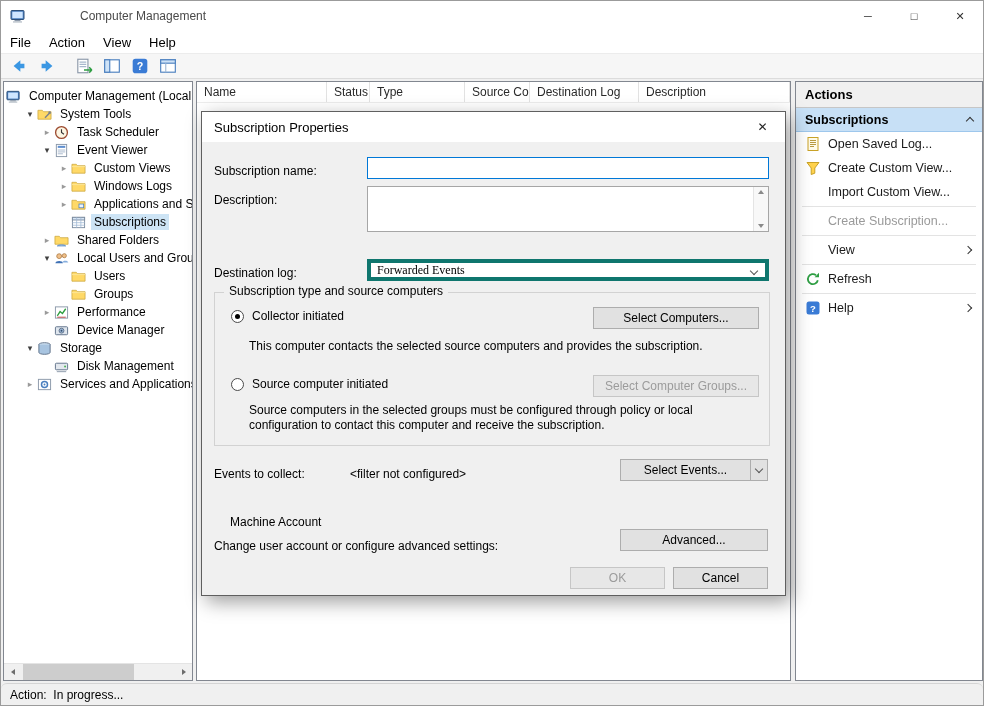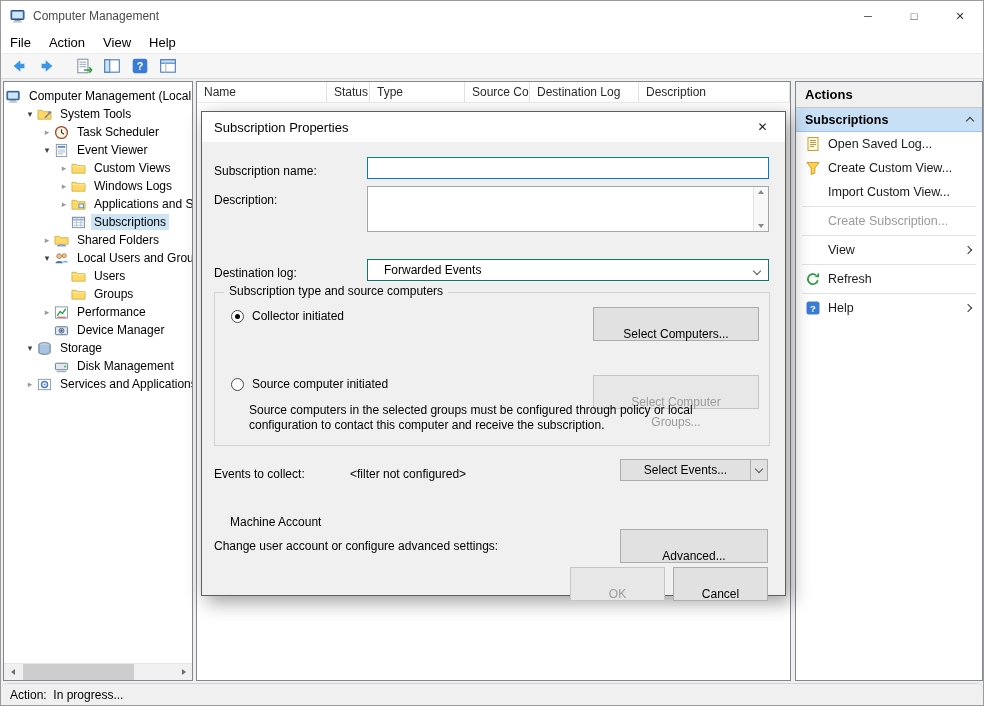--- a/index.html
+++ b/index.html
@@ -3,21 +3,21 @@
 <meta charset="utf-8">
 <style>
   html,body{margin:0;padding:0;background:#c8c8c8;}
   *{box-sizing:border-box;}
   .window{
     position:relative;width:984px;height:706px;background:#f0f0f0;
     font-family:"Liberation Sans","DejaVu Sans",sans-serif;font-size:13px;color:#000;
     border:1px solid #9b9b9b;overflow:hidden;
   }
   
-  .titlebar{position:absolute;left:0;top:0;right:0;height:30px;background:#fff;display:flex;align-items:center;}
+  .titlebar{position:absolute;left:0;top:0;right:0;height:30px;background:#fff;display:flex;align-items:center;gap:47px;}
   .title-icon{width:16px;height:16px;margin-left:9px;flex:0 0 16px;}
   .title-icon svg{width:100%;height:100%;display:block;}
   .title-text{margin-left:7px;font-size:12px;color:#4a4a4a;}
   .caption-buttons{margin-left:auto;display:flex;height:100%;}
   .caption-btn{width:46px;height:100%;display:flex;align-items:center;justify-content:center;font-size:11px;color:#333;}
   
   .menubar{position:absolute;left:0;top:30px;right:0;height:22px;background:#fff;display:flex;align-items:center;}
   .menu-item{padding:2px 9px;font-size:13px;color:#000;}
   
   .toolbar{position:absolute;left:0;top:52px;right:0;height:26px;background:#f6f6f6;border-top:1px solid #ececec;border-bottom:1px solid #dcdcdc;display:flex;align-items:center;padding-left:5px;gap:3px;}
@@ -66,29 +66,29 @@
   .statusbar{position:absolute;left:0;right:0;bottom:0;height:22px;background:#f0f0f0;border-top:1px solid #d4d4d4;display:flex;align-items:center;padding-left:9px;font-size:12px;white-space:pre;border-radius:6px;}
   
   .dialog{position:absolute;left:200px;top:110px;width:585px;height:485px;background:#f0f0f0;border:1px solid #5f5f5f;box-shadow:5px 6px 18px rgba(0,0,0,.38);z-index:10;}
   .dlg-titlebar{position:absolute;left:0;top:0;right:0;height:30px;background:#fff;display:flex;align-items:center;}
   .dlg-title{margin-left:12px;font-size:13px;color:#000;}
   .dlg-close{margin-left:auto;width:45px;height:100%;display:flex;align-items:center;justify-content:center;font-size:12px;color:#222;}
   .dlabel{position:absolute;font-size:12px;white-space:nowrap;color:#000;}
   .txt{position:absolute;left:165px;top:45px;width:402px;height:22px;border:1px solid #0078d7;background:#fff;padding:2px 5px;font-family:inherit;font-size:12px;outline:none;}
   .txtarea{position:absolute;left:165px;top:74px;width:402px;height:46px;border:1px solid #a6a6a6;background:#fff;}
   .ta-scroll{position:absolute;right:0;top:0;bottom:0;width:15px;background:#f8f8f8;border-left:1px solid #e4e4e4;display:flex;flex-direction:column;justify-content:space-between;align-items:center;padding:3px 0;}
-  .combo{position:absolute;left:165px;top:147px;width:402px;height:22px;border:1px solid #0f766e;background:#fff;display:flex;align-items:center;padding-left:16px;font-size:12px;}
+  .combo{position:absolute;left:165px;top:147px;width:402px;height:22px;border:4px solid #0f766e;background:#fff;display:flex;align-items:center;padding-left:6px;font-size:12px;font-family:Liberation Serif, serif;}
   .combo-arrow{margin-left:auto;margin-right:8px;}
   .groupbox{position:absolute;left:12px;top:180px;width:556px;height:154px;border:1px solid #d2d2d2;}
   .group-title{position:absolute;top:-9px;left:9px;background:#f0f0f0;padding:0 5px;font-size:12px;white-space:nowrap;}
   .radio-row{position:absolute;display:flex;align-items:center;font-size:12px;white-space:nowrap;}
   .radio{width:13px;height:13px;border-radius:50%;border:1px solid #4a4a4a;background:#fff;display:inline-block;margin-right:8px;position:relative;}
   .radio.checked::after{content:"";position:absolute;left:3px;top:3px;width:5px;height:5px;border-radius:50%;background:#000;}
   .desc{position:absolute;font-size:12px;color:#000;line-height:15px;}
-  .btn{position:absolute;background:#e1e1e1;border:1px solid #adadad;font-family:inherit;font-size:12px;color:#000;text-align:center;line-height:20px;height:22px;padding:16px;}
+  .btn{position:absolute;background:#e1e1e1;border:1px solid #adadad;font-family:inherit;font-size:12px;color:#000;text-align:center;line-height:20px;height:22px;padding:0;}
   .btn.disabled{color:#9b9b9b;border-color:#c6c6c6;background:#e7e7e7;}
   .split-btn{position:absolute;left:418px;top:347px;width:148px;height:22px;background:#e1e1e1;border:1px solid #adadad;display:flex;align-items:stretch;font-size:12px;}
   .split-main{flex:1;display:flex;align-items:center;justify-content:center;}
   .split-arrow{width:17px;border-left:1px solid #adadad;display:flex;align-items:center;justify-content:center;}
 </style>
 </head>
 <body>
 
 <div class="window">
 
@@ -470,20 +470,21 @@
     </div>
 
     <div class="groupbox">
       <span class="group-title">Subscription type and source computers</span>
 
       <div class="radio-row" style="left:16px;top:16px;">
         <span class="radio checked"></span>
         <span>Collector initiated</span>
       </div>
       <button class="btn" style="left:378px;top:14px;width:166px;">Select Computers...</button>
+      <div class="desc" style="left:34px;top:46px;white-space:nowrap;">This computer contacts the selected source computers and provides the subscription.</div>
 
       <div class="radio-row" style="left:16px;top:84px;">
         <span class="radio"></span>
         <span>Source computer initiated</span>
       </div>
       <button class="btn disabled" style="left:378px;top:82px;width:166px;">Select Computer Groups...</button>
       <div class="desc" style="left:34px;top:110px;width:500px;">Source computers in the selected groups must be configured through policy or local configuration to contact this computer and receive the subscription.</div>
     </div>
 
     <span class="dlabel" style="left:12px;top:355px;">Events to collect:</span>

